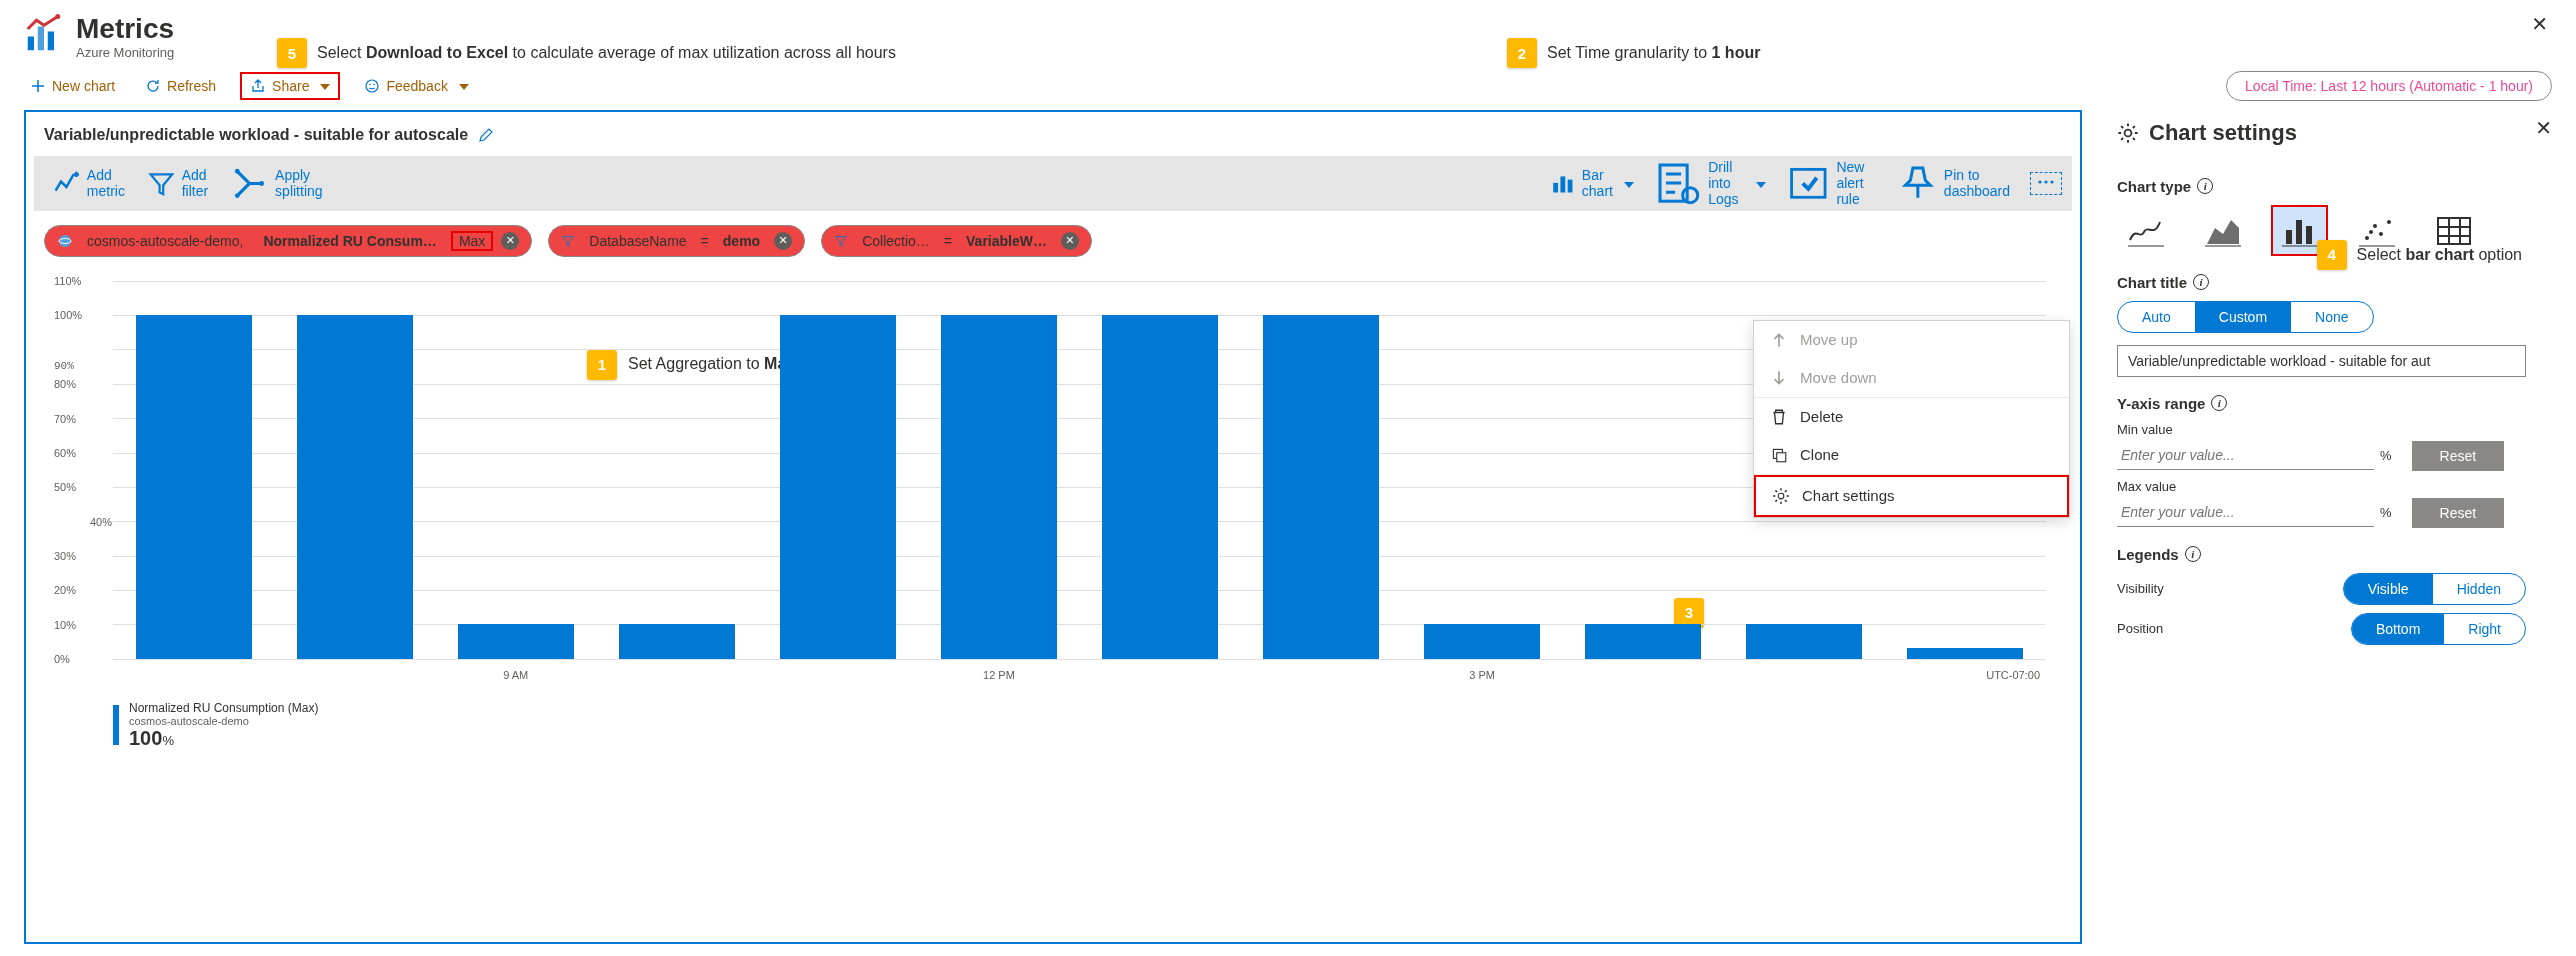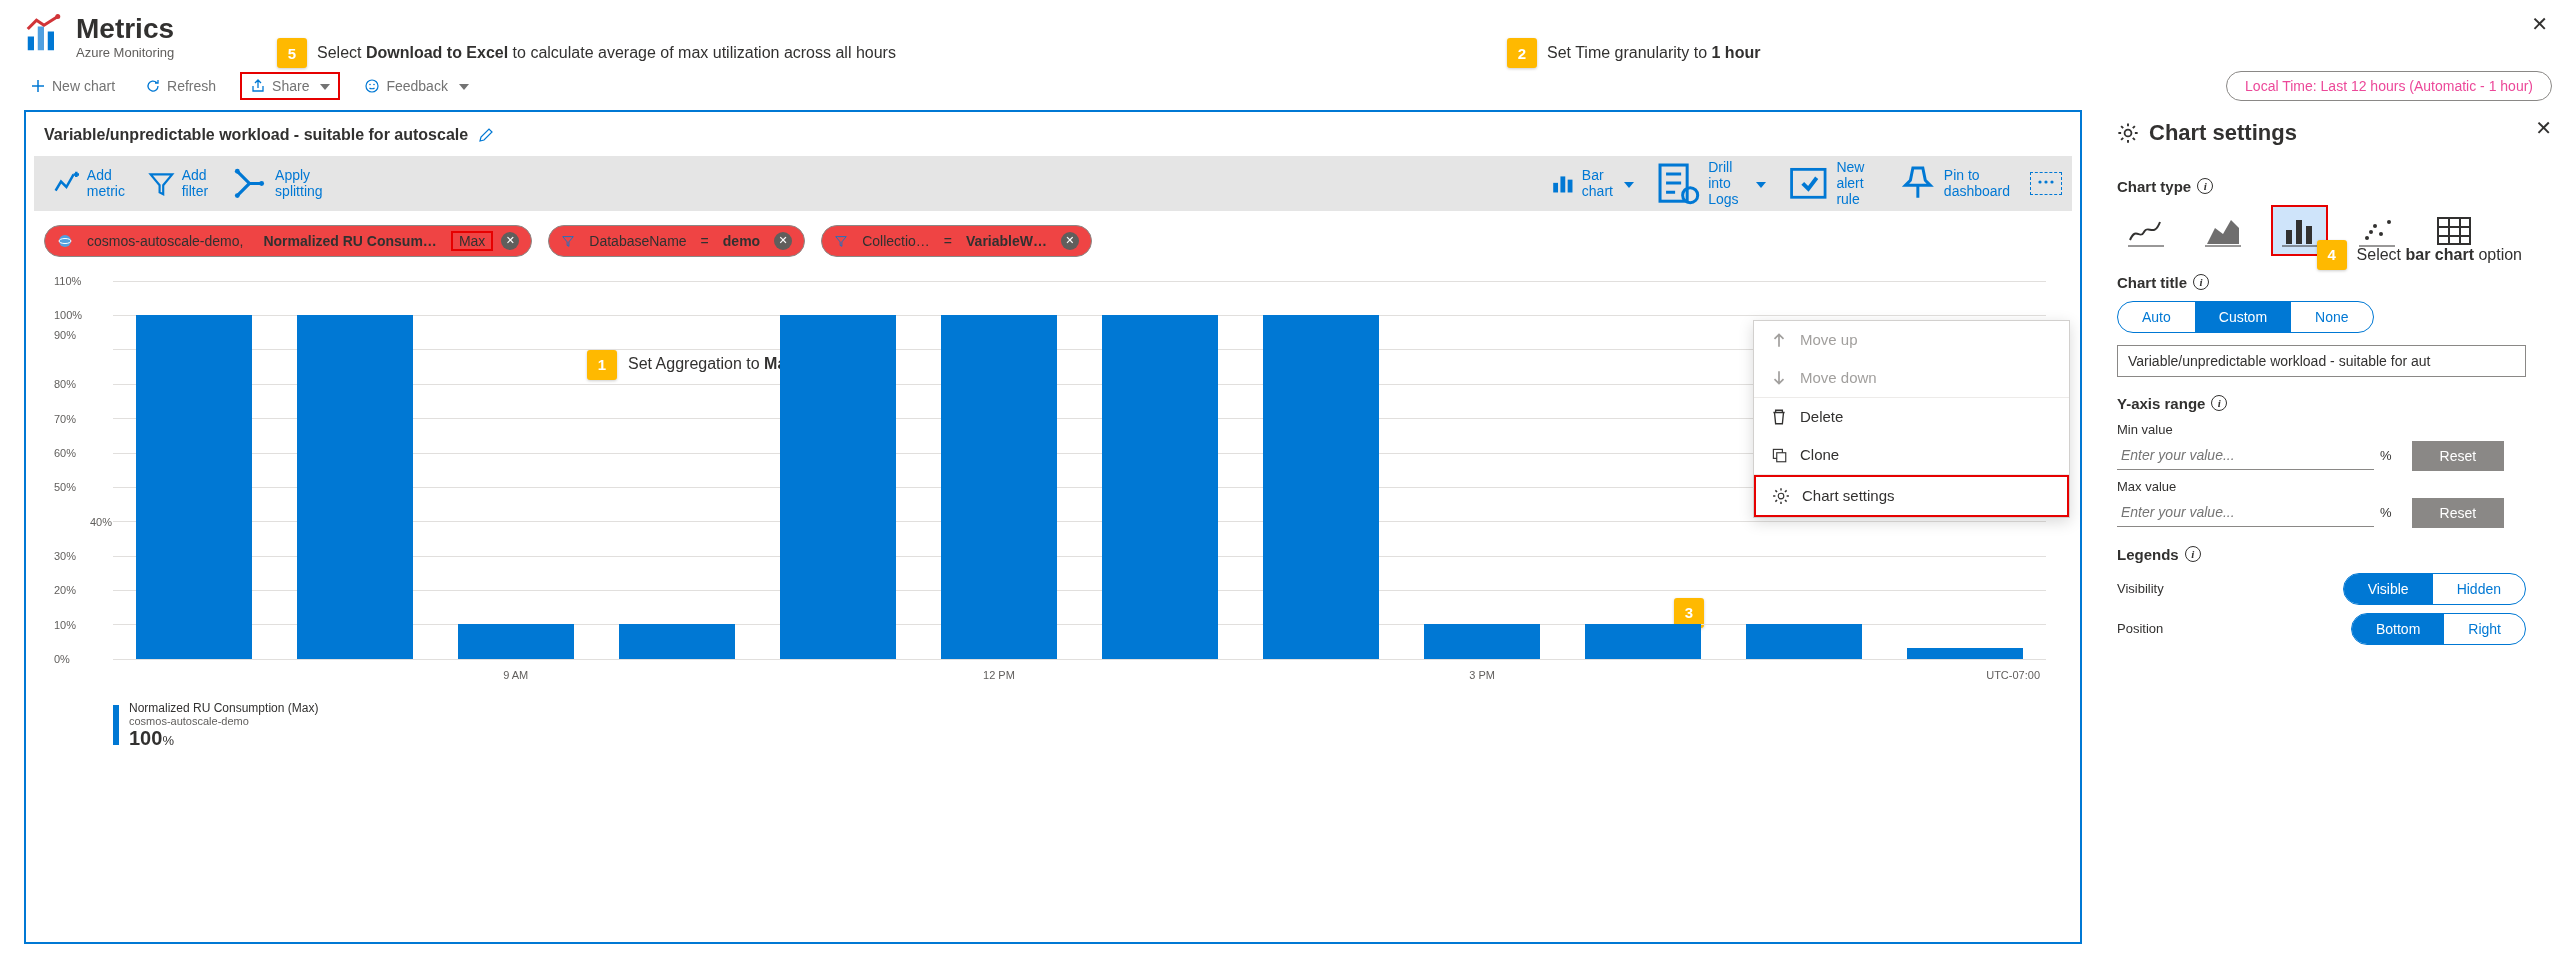--- a/index.html
+++ b/index.html
@@ -45,21 +45,21 @@
 
 .red-box { border: 2px solid #e60000; }
 
 
 .cmdbar {
   display: flex; align-items: center; gap: 18px;
   padding: 6px 24px 10px 24px; position: relative;
 }
 .cmd-item {
   display: inline-flex; align-items: center; gap: 6px;
-  color: #737373; cursor: pointer; font-size: 14px; padding: 4px 6px;
+  color: #a16207; cursor: pointer; font-size: 14px; padding: 4px 6px;
 }
 .cmd-item svg { width: 16px; height: 16px; }
 .cmdbar-right { position: absolute; right: 24px; }
 .time-pill {
   border: 1px solid #8a8886; border-radius: 989px;
   padding: 6px 18px; font-size: 14px; color: #ec4899; cursor: pointer;
 }
 
 
 .main { flex: 1; display: flex; gap: 0; padding: 0 24px 12px 24px; position: relative; }
@@ -382,21 +382,21 @@
           <div id="ylabels">
               <div class="ylabel" style="top: 378px;">0%</div>
               <div class="ylabel" style="top: 344px;">10%</div>
               <div class="ylabel" style="top: 309px;">20%</div>
               <div class="ylabel" style="top: 275px;">30%</div>
               <div class="ylabel" style="top: 241px; margin-left: 36px;">40%</div>
               <div class="ylabel" style="top: 206px;">50%</div>
               <div class="ylabel" style="top: 172px;">60%</div>
               <div class="ylabel" style="top: 138px;">70%</div>
               <div class="ylabel" style="top: 103px;">80%</div>
-              <div class="ylabel" style="top: 54px;">90%</div>
+              <div class="ylabel" style="top: 85px; font-family: Liberation Mono, monospace;">90%</div>
               <div class="ylabel" style="top: 34px;">100%</div>
               <div class="ylabel" style="top: 0px;">110%</div>
             </div>
           <div class="grid-area" id="gridlines">
               <div class="gridline" style="top: 100%;"></div>
               <div class="gridline" style="top: 90.9091%;"></div>
               <div class="gridline" style="top: 81.8182%;"></div>
               <div class="gridline" style="top: 72.7273%;"></div>
               <div class="gridline" style="top: 63.6364%;"></div>
               <div class="gridline" style="top: 54.5455%;"></div>

